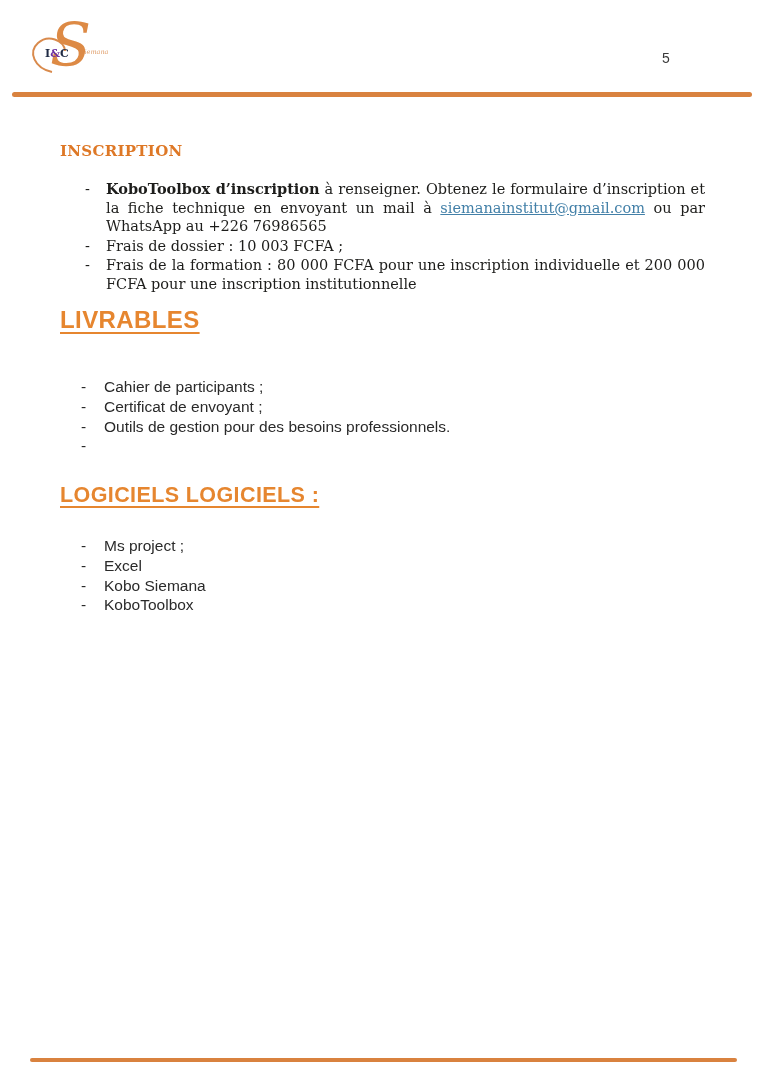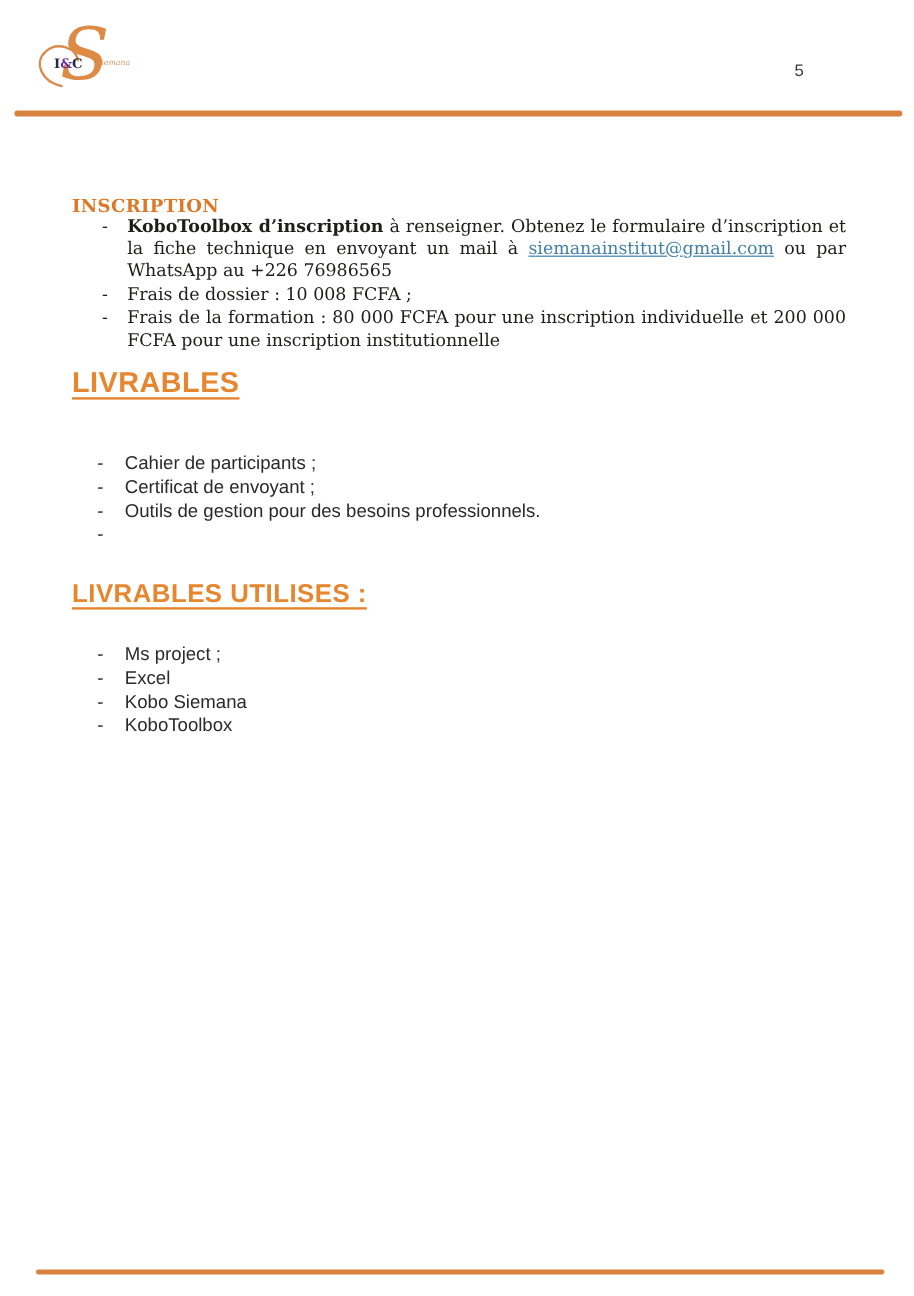--- a/index.html
+++ b/index.html
@@ -22,21 +22,21 @@
   }
   .rule.top    { top:92px; left:12px; right:10px; }
   .rule.bottom { bottom:18px; left:30px; right:25px; height:4px; }
 
   
   .content { position:absolute; left:60px; right:57px; top:0; }
 
   .h-serif {
     position:absolute; left:0;
     font-family:"DejaVu Serif","Liberation Serif",serif;
-    font-weight:bold; font-size:15px; letter-spacing:.3px; color:#de7826;margin-top:21px;
+    font-weight:bold; font-size:15px; letter-spacing:.3px; color:#de7826;
   }
   .h-sans {
     position:absolute; left:0;
     font-family:"Liberation Sans",sans-serif; font-weight:bold;
     color:#e6862f; text-decoration:underline; text-decoration-thickness:2px;
     text-underline-offset:4px; letter-spacing:.4px;
   }
 
   ul { list-style:none; position:absolute; left:0; right:0; }
   li { display:flex; }
@@ -75,21 +75,21 @@
 
     <div class="h-serif" style="top:142px;">INSCRIPTION</div>
 
     <ul class="serif-list" style="top:180px;">
       <li>
         <span class="dash">-</span>
         <div class="txt"><b>KoboToolbox d’inscription</b><span> à renseigner. Obtenez le formulaire d’inscription et la fiche technique en envoyant un mail à </span><a class="email-link">siemanainstitut@gmail.com</a><span> ou par WhatsApp au +226 76986565</span></div>
       </li>
       <li>
         <span class="dash">-</span>
-        <div class="txt">Frais de dossier : 10 008 FCFA ;</div>
+        <div class="txt">Frais de dossier : 10 003 FCFA ;</div>
       </li>
       <li>
         <span class="dash">-</span>
         <div class="txt">Frais de la formation : 80 000 FCFA pour une inscription individuelle et 200 000 FCFA pour une inscription institutionnelle</div>
       </li>
     </ul>
 
     <div class="h-sans" style="top:306px; font-size:24px;">LIVRABLES</div>
 
     <ul class="sans-list" style="top:377px;">
@@ -103,21 +103,21 @@
       </li>
       <li>
         <span class="dash">-</span>
         <div class="txt">Outils de gestion pour des besoins professionnels.</div>
       </li>
       <li>
         <span class="dash">-</span>
       </li>
     </ul>
 
-    <div class="h-sans" style="top:483px; font-size:21.5px;">LIVRABLES UTILISES :</div>
+    <div class="h-sans" style="top:483px; font-size:21.5px;">LOGICIELS LOGICIELS :</div>
 
     <ul class="sans-list" style="top:536px;">
       <li>
         <span class="dash">-</span>
         <div class="txt">Ms project ;</div>
       </li>
       <li>
         <span class="dash">-</span>
         <div class="txt">Excel</div>
       </li>

